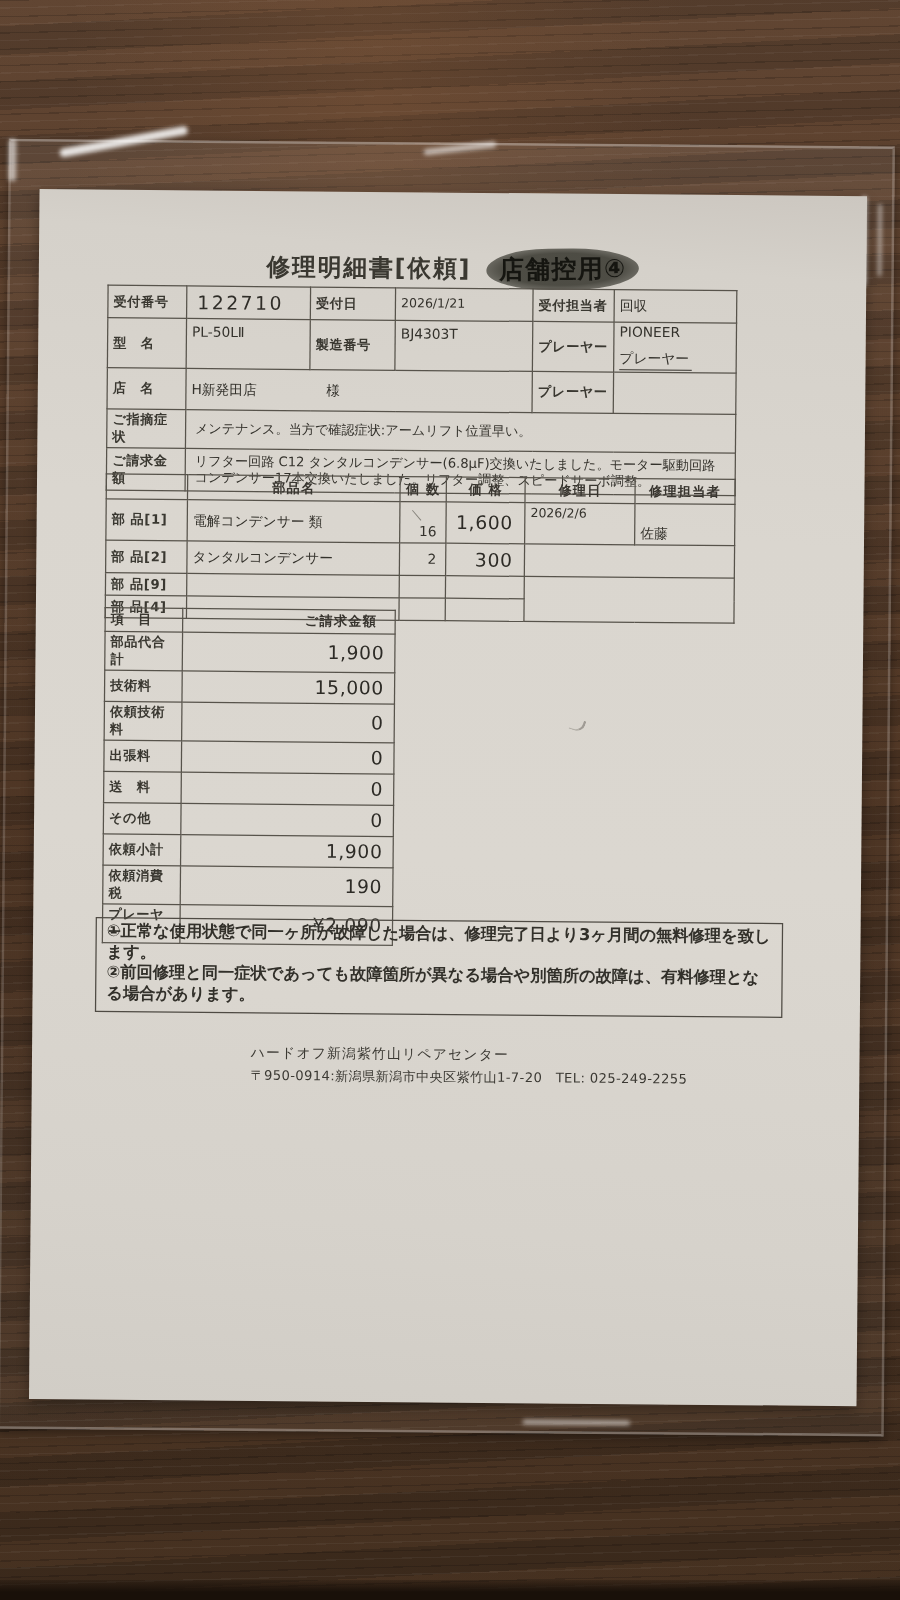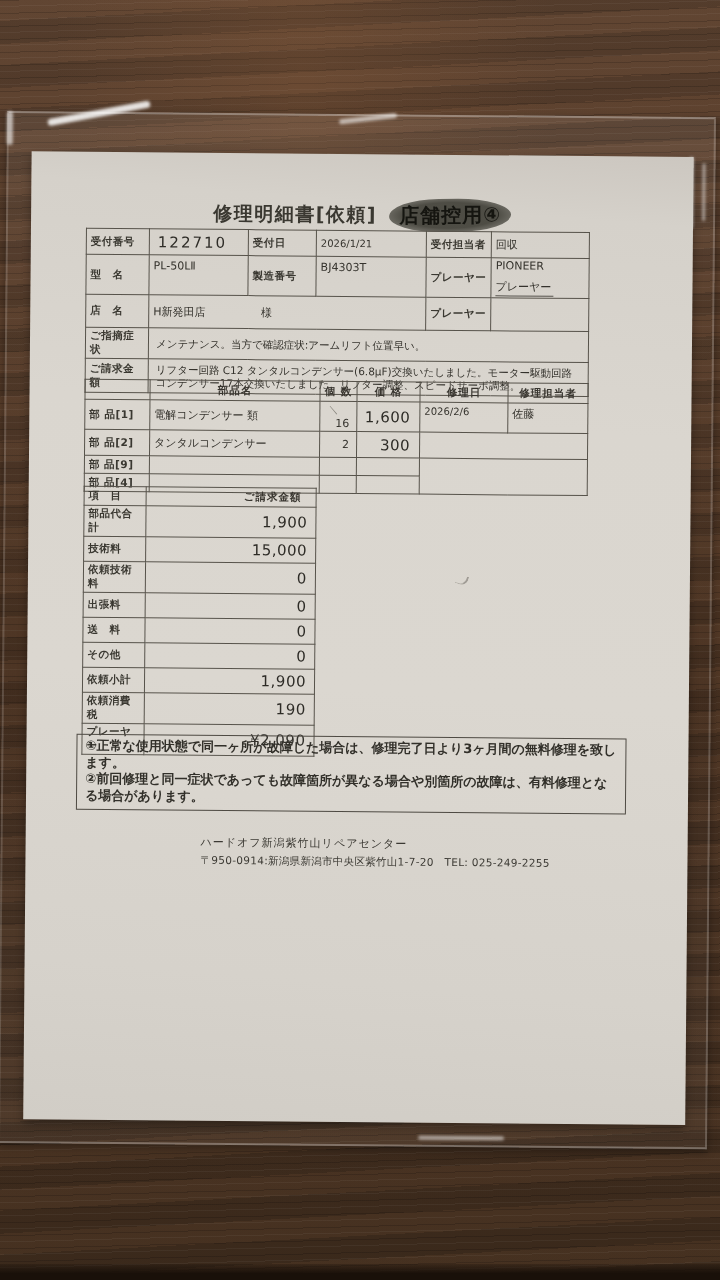--- a/index.html
+++ b/index.html
@@ -183,21 +183,21 @@
         <td class="hd">価 格</td>
         <td class="hd">修理日</td>
         <td class="hd">修理担当者</td>
       </tr>
       <tr style="height:25px">
         <td class="lbl">部 品[1]</td>
         <td class="val">電解コンデンサー 類</td>
         <td class="val qty"><span class="mark">＼</span><span>16</span></td>
         <td class="num price">1,600</td>
         <td class="val small" style="vertical-align:top;padding-top:3px">2026/2/6</td>
-        <td class="val" style="vertical-align:top;padding-top:3px">佐藤</td>
+        <td class="val" style="vertical-align:top;padding-top:16px">佐藤</td>
       </tr>
       <tr style="height:26px">
         <td class="lbl">部 品[2]</td>
         <td class="val">タンタルコンデンサー</td>
         <td class="val qty">2</td>
         <td class="num price">300</td>
         <td colspan="2"></td>
       </tr>
       <tr style="height:18px">
         <td class="lbl">部 品[9]</td>

